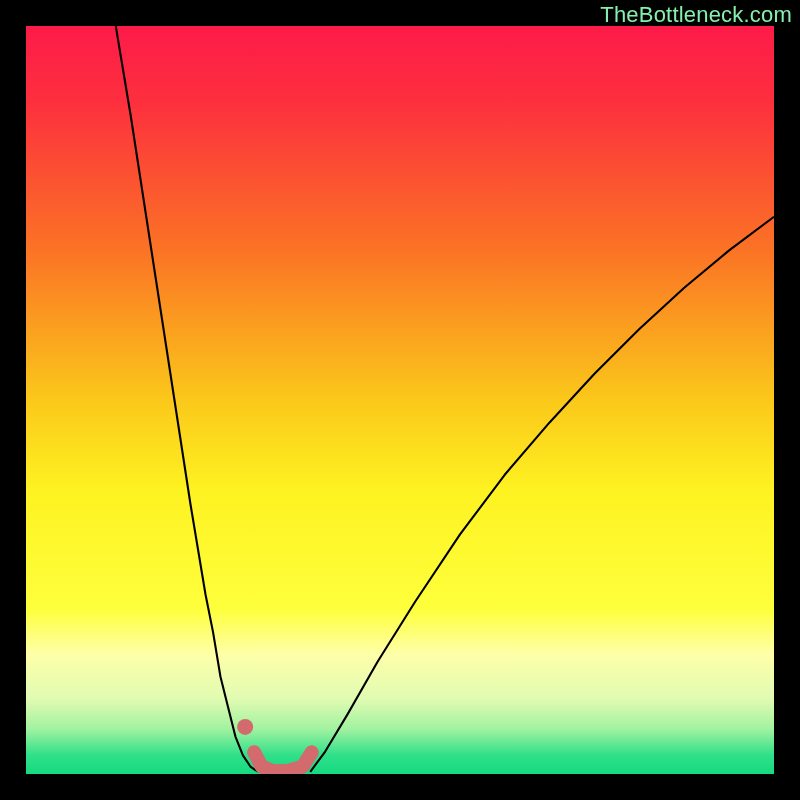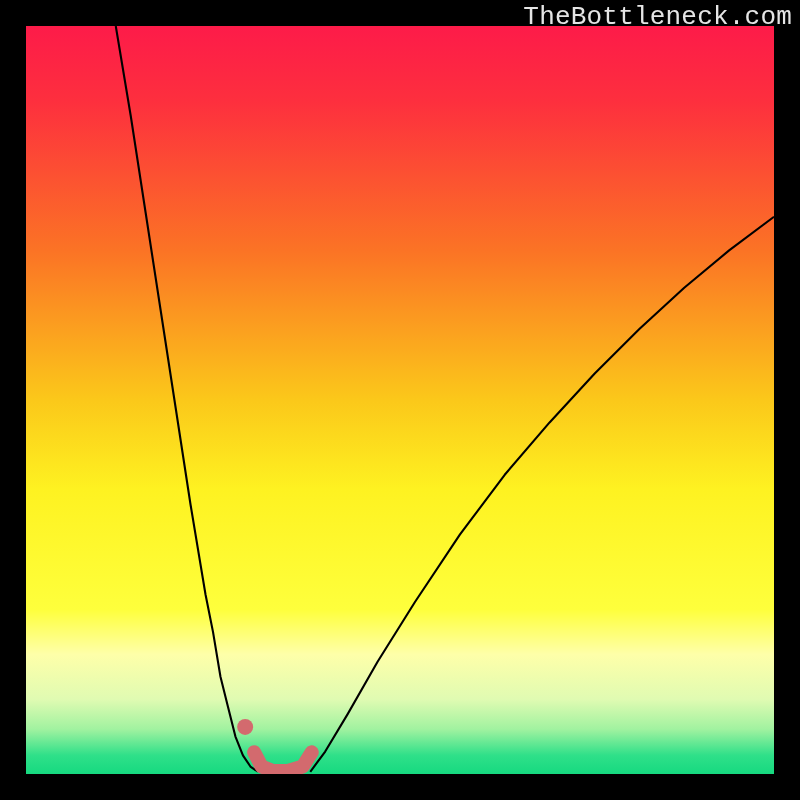--- a/index.html
+++ b/index.html
@@ -23,24 +23,24 @@
     inset: 0;
   }
   .svg-layer {
     position: absolute;
     inset: 0;
   }
   .watermark {
     position: absolute;
     top: 2px;
     right: 8px;
-    font-family: Liberation Mono, monospace;
-    font-size: 26px;
+    font-family: Liberation Sans, sans-serif;
+    font-size: 22px;
     font-weight: 500;
-    color: #e5e5e5;
+    color: #86efac;
     letter-spacing: 0.2px;
   }
 </style>
 </head>
 <body>
 
 <div class="frame">
 
   <div class="plot-area">
     <svg class="gradient-bg" viewBox="0 0 748 748" preserveAspectRatio="none">

